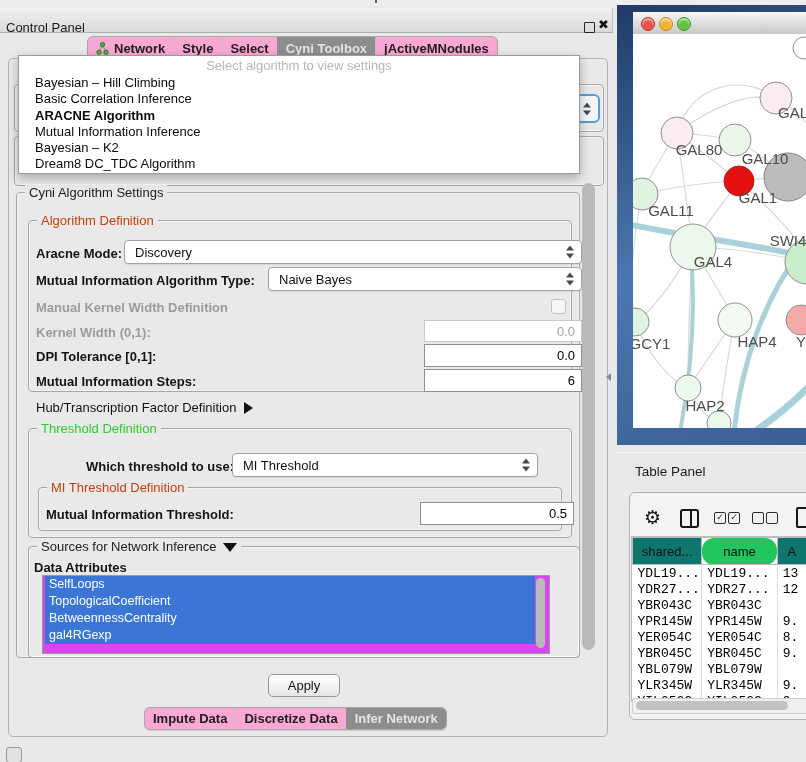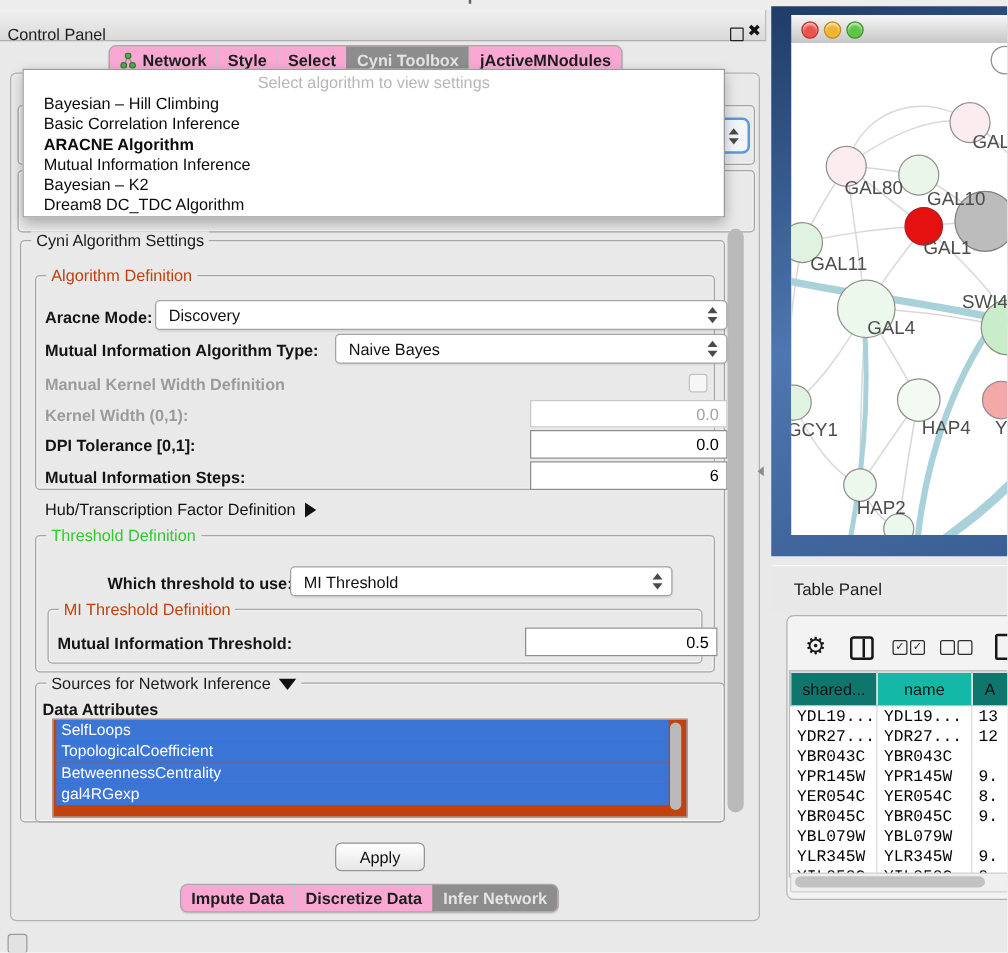--- a/index.html
+++ b/index.html
@@ -40,21 +40,21 @@
   .spin{position:absolute;right:7px;top:50%;width:8px;height:13px;transform:translateY(-50%);}
   .spin:before{content:"";position:absolute;top:0;left:0;border-left:4px solid transparent;border-right:4px solid transparent;border-bottom:5px solid #4a4a4a;}
   .spin:after{content:"";position:absolute;bottom:0;left:0;border-left:4px solid transparent;border-right:4px solid transparent;border-top:5px solid #4a4a4a;}
   .inp{position:absolute;background:#fff;border:1px solid #8f8f8f;font-size:13px;color:#000;
     display:flex;align-items:center;justify-content:flex-end;padding:0 6px;}
   .inp.dis{border-color:#c9c9c9;color:#a2a2a2;}
   .chk{position:absolute;width:13px;height:13px;border:1px solid #c2c2c2;border-radius:3px;background:#f6f6f6;}
   .tri-r{display:inline-block;width:0;height:0;border-top:6px solid transparent;border-bottom:6px solid transparent;border-left:9px solid #111;margin-left:8px;vertical-align:-2px;}
   .tri-d{display:inline-block;width:0;height:0;border-left:7px solid transparent;border-right:7px solid transparent;border-top:9px solid #111;margin-left:6px;vertical-align:-1px;}
   
-  #attr-list{left:42px;top:575px;width:506px;height:77px;background:#c2410c;border:1px solid #9a9a9a;overflow:hidden;}
+  #attr-list{left:42px;top:575px;width:506px;height:77px;background:#d946ef;border:1px solid #9a9a9a;overflow:hidden;}
   .attr{height:17px;line-height:17px;font-size:12.5px;color:#fff;background:#3b76d6;margin:0 14px 0 2px;padding-left:4px;}
   .vthumb{position:absolute;background:#b9b9b9;border-radius:7px;}
   
   #apply-btn{left:268px;top:674px;width:70px;height:21px;background:linear-gradient(#ffffff,#e6e6e6);
     border:1px solid #969696;border-radius:5px;font-size:13px;color:#111;display:flex;align-items:center;justify-content:center;}
   
   #net-frame{left:617px;top:5px;width:189px;height:440px;background:linear-gradient(160deg,#1f3c67 0%,#4d77b0 55%,#3a5f94 100%);}
   #net-titlebar{left:633px;top:12px;width:173px;height:22px;background:linear-gradient(#f7f7f7,#c7c7c7);border-bottom:1px solid #999;}
   .tl{position:absolute;top:5px;width:12px;height:12px;border-radius:50%;box-shadow:inset 0 2px 2px rgba(255,255,255,.6);}
   #net-canvas{left:633px;top:34px;width:173px;height:394px;background:#fff;}
@@ -62,21 +62,21 @@
   #tp-bar{left:617px;top:452px;width:189px;height:36px;background:#e8e8e8;border-top:1px solid #f7f7f7;}
   #tp-title{left:18px;top:11px;font-size:13.5px;color:#1c1c1c;}
   #tp-panel{left:629px;top:492px;width:190px;height:226px;background:#f3f3f3;border:1px solid #b3b3b3;border-radius:6px;}
   .gear{font-size:19px;color:#161616;}
   .colico{width:15px;height:15px;border:2px solid #161616;border-radius:3px;position:relative;}
   .colico:before{content:"";position:absolute;left:50%;top:0;bottom:0;width:2px;background:#161616;}
   .cb{width:10px;height:10px;border:1.5px solid #2b2b2b;border-radius:2px;font-size:9px;line-height:9px;color:#2b2b2b;text-align:center;}
   .docico{width:13px;height:17px;border:2px solid #161616;border-radius:2px;}
   table.tp{border-collapse:collapse;table-layout:fixed;font-size:13px;}
   table.tp th{font-weight:normal;color:#111;border:1px solid #aebfc6;height:24px;background:#0f766e;overflow:hidden;white-space:nowrap;}
-  table.tp th.g{background:#14b8a6;border-color:#bdbdbd;}
+  table.tp th.g{background:#22c55e;border-color:#bdbdbd;border-radius:12px;}
   table.tp td{height:16px;padding:0 0 0 5px;border-right:1px solid #dcdcdc;color:#000;overflow:hidden;white-space:nowrap;font-family:Liberation Mono, monospace;}
   .hsb{position:absolute;background:#efefef;border:1px solid #cfcfcf;border-radius:2px;}
   .hthumb{position:absolute;background:#c2c2c2;border-radius:6px;}
   .mini-sq{left:6px;top:747px;width:14px;height:14px;border:1px solid #9a9a9a;border-radius:3px;background:#e2e2e2;}
   .netico{width:13px;height:13px;margin-right:5px;}
 </style>
 </head>
 <body>
 
 <div id="screen">

